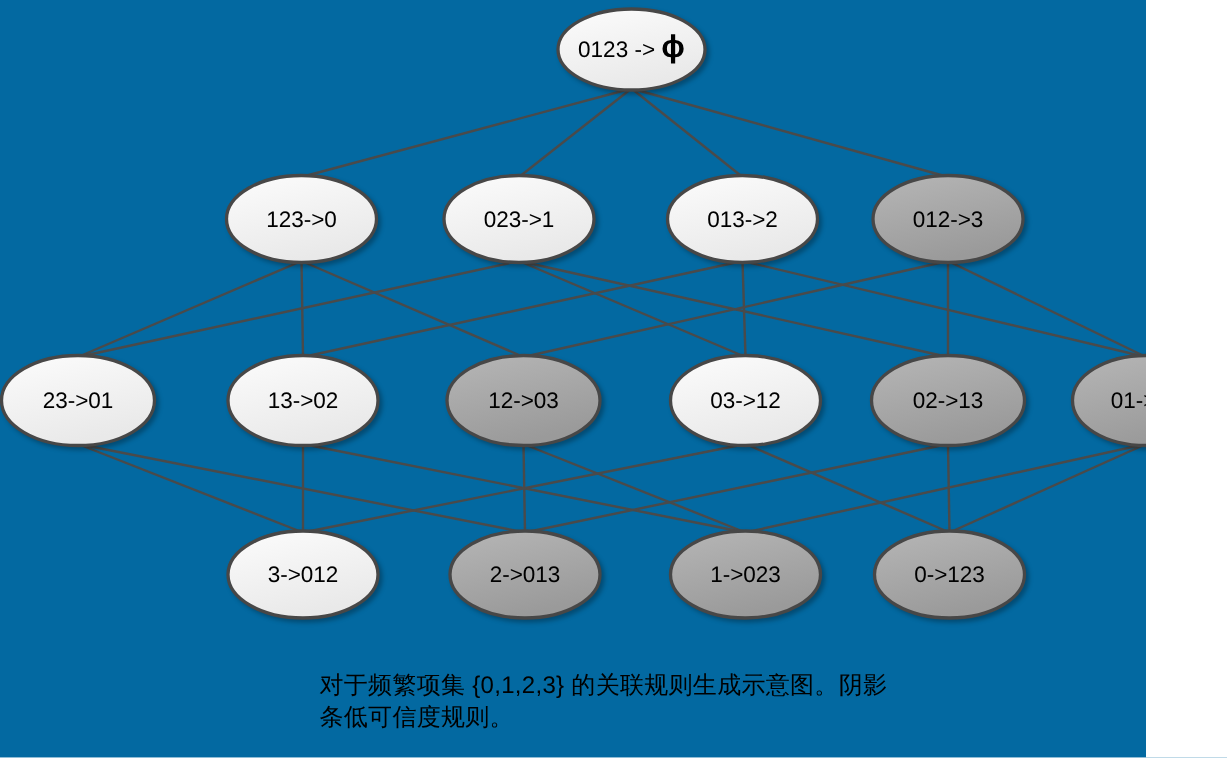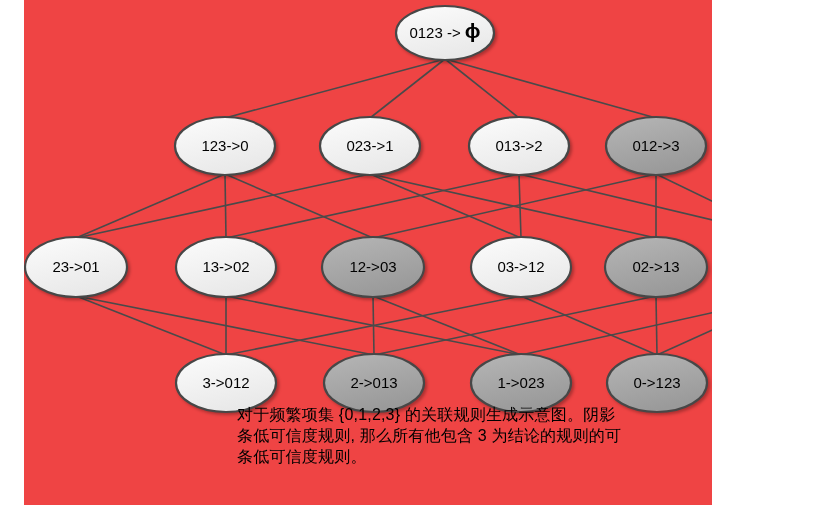--- a/index.html
+++ b/index.html
@@ -1,39 +1,38 @@
 <!DOCTYPE html>
 <html><head>
 <meta charset="utf-8">
 <style>
   html, body { margin: 0; padding: 0; background: #ffffff; }
   #stage {
     position: relative;
-    width: 688px;
+    width: 764px;
     height: 505px;
-    background: #ef4444;
+    background: #0369a1;
     overflow: hidden;
     font-family: "Liberation Sans", sans-serif;
-    margin-left: 24px;
   }
   #lattice-svg { position: absolute; left: 0; top: 0; }
   .edge { stroke: #4a4a4a; stroke-width: 1.6; fill: none; }
   .node { filter: drop-shadow(2px 2.5px 1.5px rgba(0,0,0,0.28)); }
   .node ellipse { stroke: #474747; stroke-width: 2.2; }
   .node-label {
     font-family: "Liberation Sans", sans-serif;
     font-size: 15px;
     fill: #000000;
     text-anchor: middle;
   }
   .phi { font-size: 21px; font-weight: bold; }
   #caption {
     position: absolute;
     left: 213px;
-    top: 404px;
+    top: 447px;
     width: 404px;
     font-size: 16px;
     line-height: 21px;
     color: #000000;
     letter-spacing: 0.2px;
   }
 </style>
 </head>
 <body>
 
@@ -136,17 +135,16 @@
         <text x="497" y="388" class="node-label">1-&gt;023</text>
       </g>
       <g class="node">
         <ellipse cx="633" cy="383" rx="50" ry="29" fill="url(#gradShaded)" stroke="#474747"></ellipse>
         <text x="633" y="388" class="node-label">0-&gt;123</text>
       </g>
     </svg>
 
   <div id="caption">
     <div>对于频繁项集 {0,1,2,3} 的关联规则生成示意图。阴影</div>
-    <div>条低可信度规则, 那么所有他包含 3 为结论的规则的可</div>
     <div>条低可信度规则。</div>
   </div>
 
 </div>
 
 </body></html>

